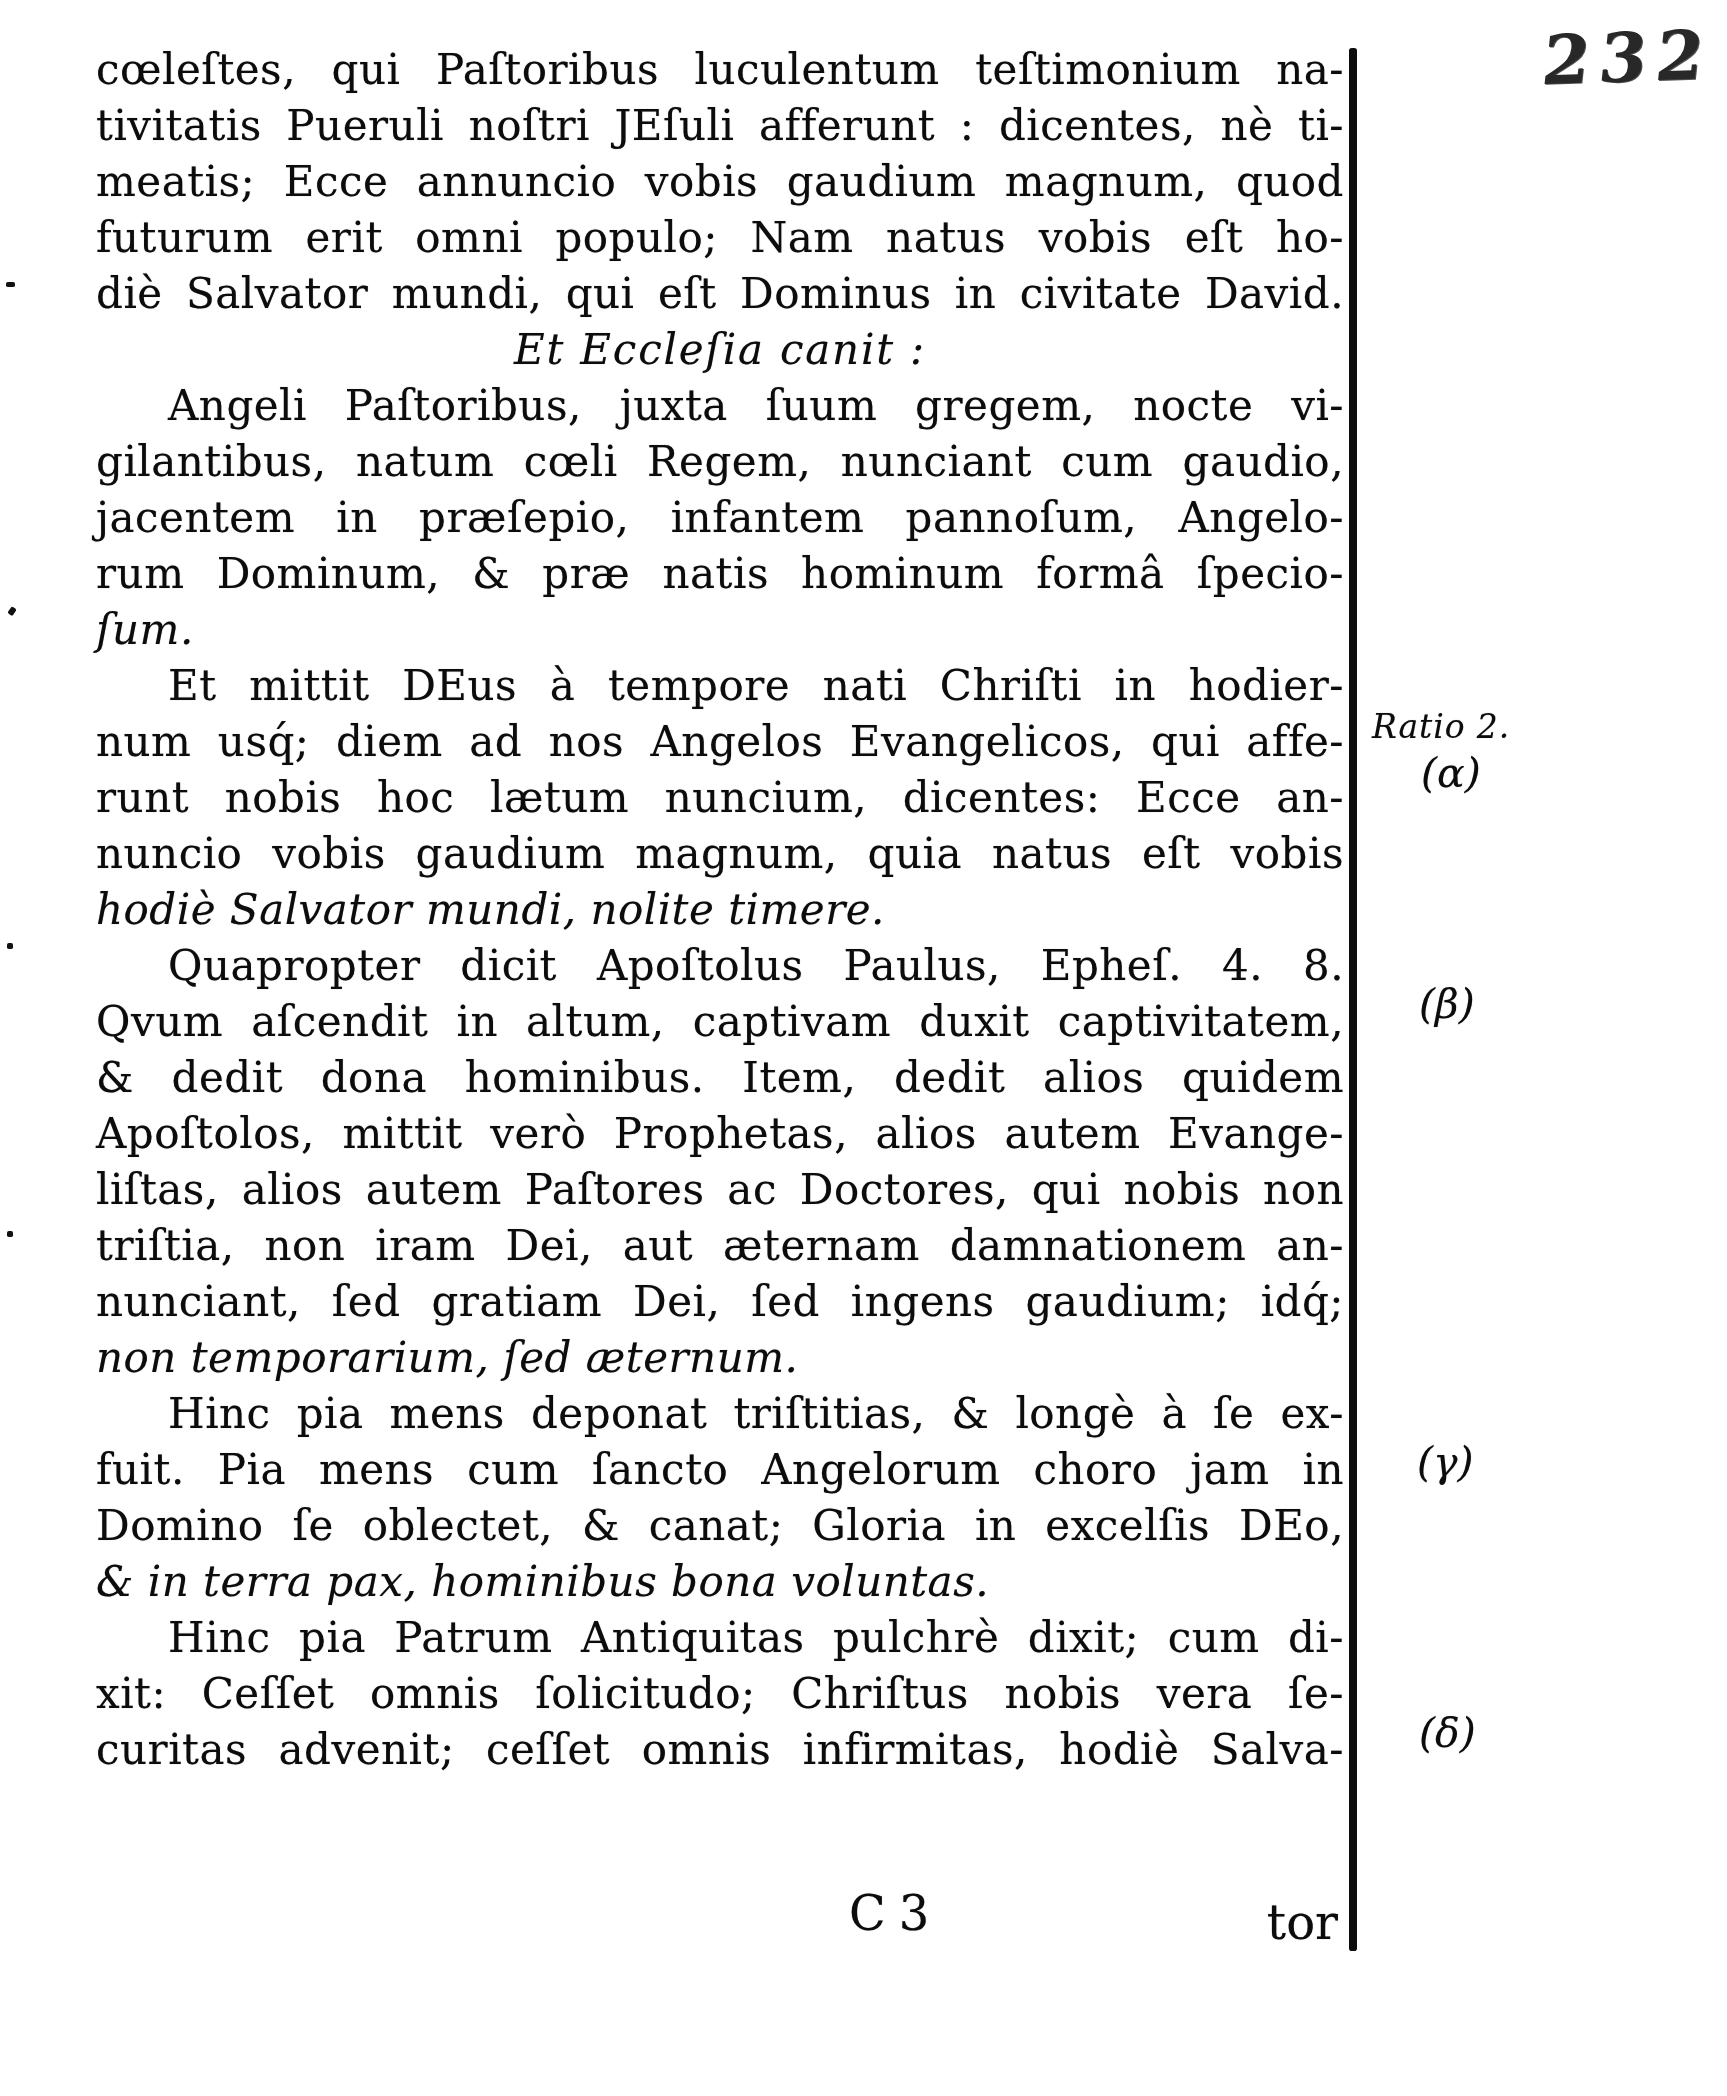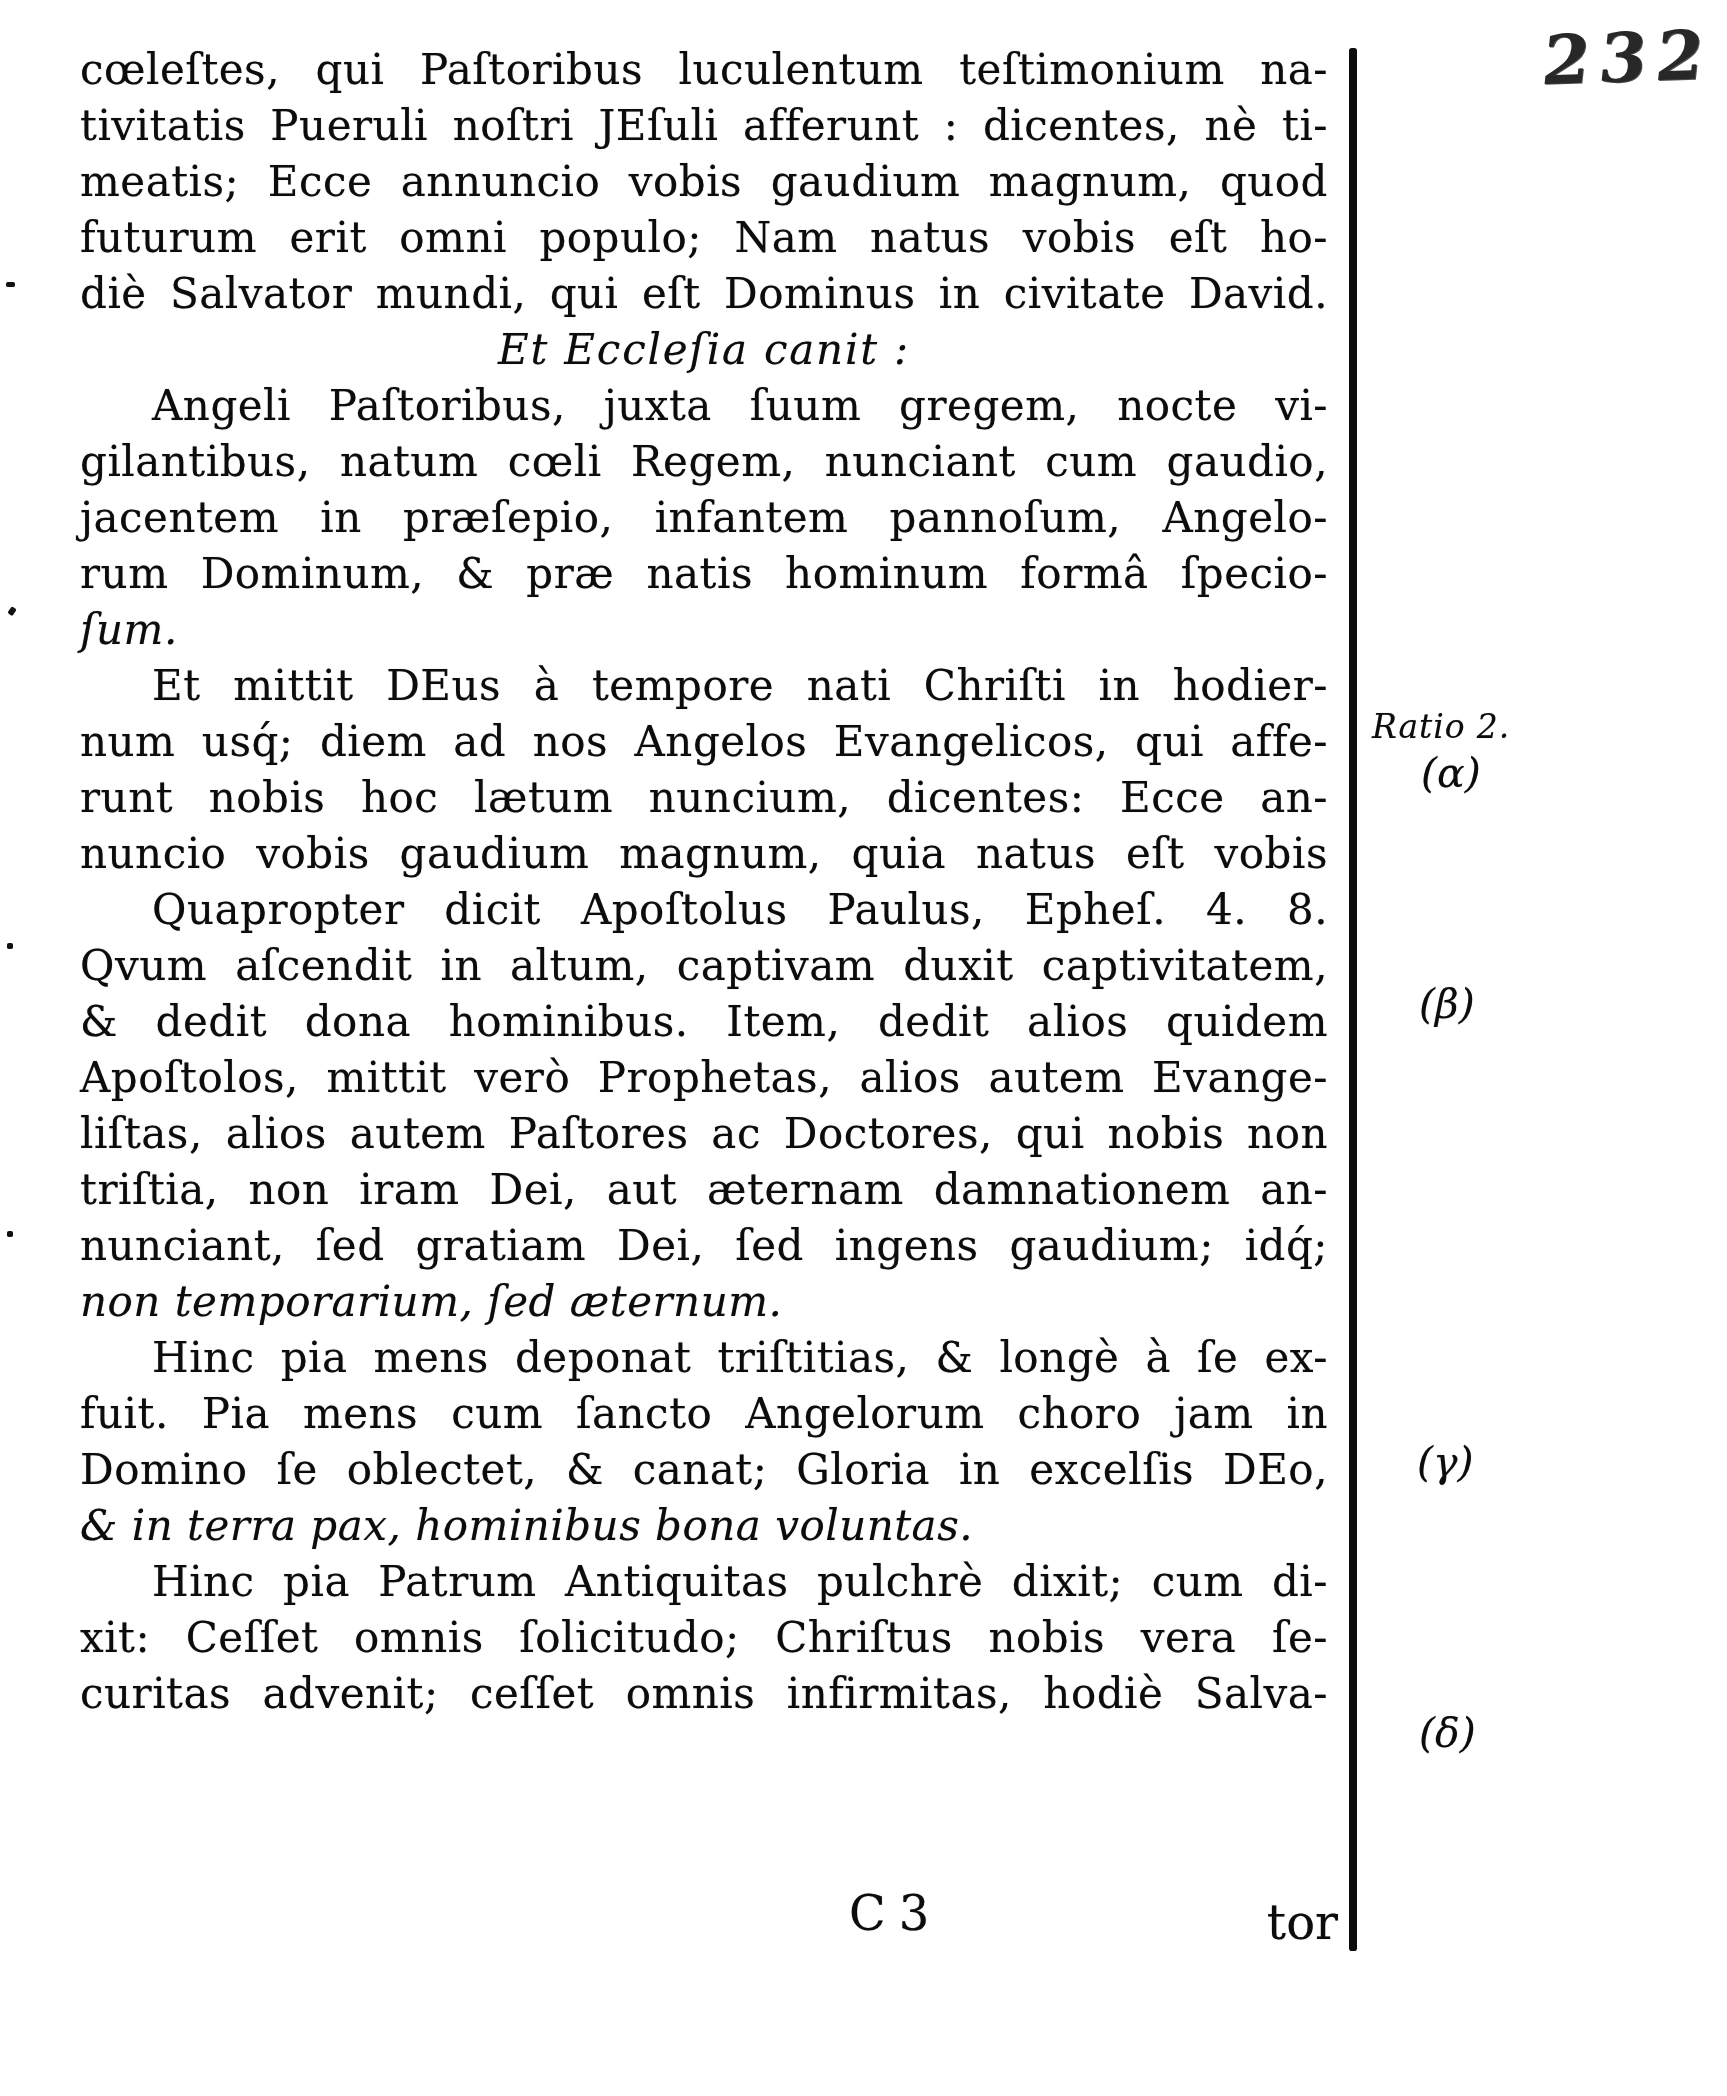--- a/index.html
+++ b/index.html
@@ -17,21 +17,21 @@
   .page-number{
     position:absolute;left:1543px;top:16.6px;width:185px;
     font-size:68px;font-weight:bold;color:#161616;
     letter-spacing:9.2px;transform:skewX(-8deg) rotate(-2deg);
     text-shadow:0.9px 0.9px 0 #444, -0.9px 0 0 #fff, 1.8px -0.9px 0 #fff;
     opacity:.92;
   }
 
   
   .text-block{
-    position:absolute;left:80px;top:42px;width:1248px;
+    position:absolute;left:96px;top:42px;width:1248px;
     font-size:42px;line-height:56px;
     letter-spacing:0.5px;
     text-shadow:0 0 0.9px rgba(10,10,10,.45);
   }
   .line{
     white-space:nowrap;
     text-align:justify;text-align-last:justify;
     white-space:normal;
     height:56px;overflow:visible;
   }
@@ -92,20 +92,21 @@
     <div class="line ln-center">Et Eccleſia canit :</div>
     <div class="line ln-indent">Angeli Paſtoribus, juxta ſuum gregem, nocte vi-</div>
     <div class="line">gilantibus, natum cœli Regem, nunciant cum gaudio,</div>
     <div class="line">jacentem in præſepio, infantem pannoſum, Angelo-</div>
     <div class="line">rum Dominum, &amp; præ natis hominum formâ ſpecio-</div>
     <div class="line ln-left">ſum.</div>
     <div class="line ln-indent">Et mittit DEus à tempore nati Chriſti in hodier-</div>
     <div class="line">num usq́; diem ad nos Angelos Evangelicos, qui affe-</div>
     <div class="line">runt nobis hoc lætum nuncium, dicentes:  Ecce an-</div>
     <div class="line">nuncio vobis gaudium magnum, quia natus eſt vobis</div>
+    <div class="line ln-left">hodiè Salvator mundi, nolite timere.</div>
     <div class="line ln-indent">Quapropter dicit Apoſtolus Paulus, Epheſ. 4. 8.</div>
     <div class="line">Qvum aſcendit in altum, captivam duxit captivitatem,</div>
     <div class="line">&amp; dedit dona hominibus.  Item, dedit alios quidem</div>
     <div class="line">Apoſtolos, mittit verò Prophetas, alios autem Evange-</div>
     <div class="line">liſtas, alios autem Paſtores ac Doctores, qui nobis non</div>
     <div class="line">triſtia, non iram Dei, aut æternam damnationem an-</div>
     <div class="line">nunciant, ſed gratiam Dei, ſed ingens gaudium; idq́;</div>
     <div class="line ln-left">non temporarium, ſed æternum.</div>
     <div class="line ln-indent">Hinc pia mens deponat triſtitias, &amp; longè à ſe ex-</div>
     <div class="line">fuit.  Pia mens cum ſancto Angelorum choro jam in</div>

